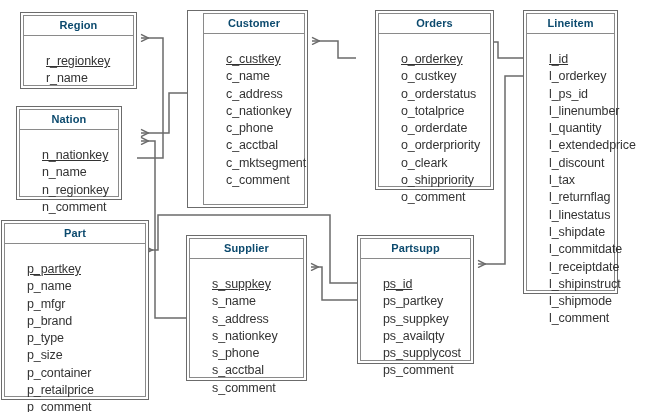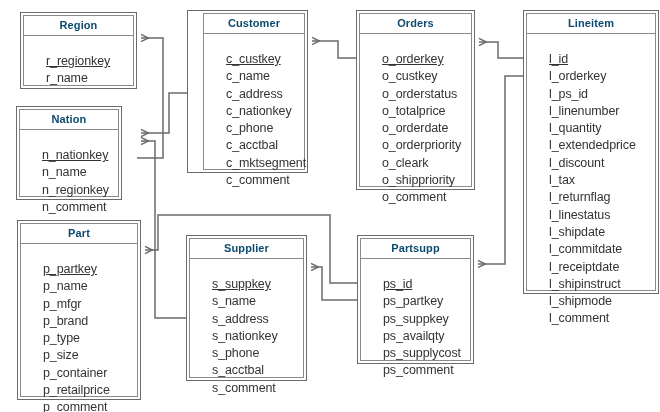--- a/index.html
+++ b/index.html
@@ -106,52 +106,52 @@
         <div class="entity-inner">
           <div class="entity-title">Nation</div>
           <ul class="attr-list">
             <li class="attr pk">n_nationkey</li>
             <li class="attr">n_name</li>
             <li class="attr">n_regionkey</li>
             <li class="attr">n_comment</li>
           </ul>
         </div>
       </div>
-      <div class="entity" style="left: 187px; top: 10px; width: 121px; height: 163px; padding-left: 15px;">
+      <div class="entity" style="left: 187px; top: 10px; width: 121px; height: 198px; padding-left: 15px;">
         <div class="entity-inner">
           <div class="entity-title">Customer</div>
           <ul class="attr-list">
             <li class="attr pk">c_custkey</li>
             <li class="attr">c_name</li>
             <li class="attr">c_address</li>
             <li class="attr">c_nationkey</li>
             <li class="attr">c_phone</li>
             <li class="attr">c_acctbal</li>
             <li class="attr">c_mktsegment</li>
             <li class="attr">c_comment</li>
           </ul>
         </div>
       </div>
-      <div class="entity" style="left: 356px; top: 10px; width: 119px; height: 180px;">
+      <div class="entity" style="left: 375px; top: 10px; width: 119px; height: 180px;">
         <div class="entity-inner">
           <div class="entity-title">Orders</div>
           <ul class="attr-list">
             <li class="attr pk">o_orderkey</li>
             <li class="attr">o_custkey</li>
             <li class="attr">o_orderstatus</li>
             <li class="attr">o_totalprice</li>
             <li class="attr">o_orderdate</li>
             <li class="attr">o_orderpriority</li>
             <li class="attr">o_cleark</li>
             <li class="attr">o_shippriority</li>
             <li class="attr">o_comment</li>
           </ul>
         </div>
       </div>
-      <div class="entity" style="left: 523px; top: 10px; width: 136px; height: 284px;">
+      <div class="entity" style="left: 523px; top: 10px; width: 95px; height: 284px;">
         <div class="entity-inner">
           <div class="entity-title">Lineitem</div>
           <ul class="attr-list">
             <li class="attr pk">l_id</li>
             <li class="attr">l_orderkey</li>
             <li class="attr">l_ps_id</li>
             <li class="attr">l_linenumber</li>
             <li class="attr">l_quantity</li>
             <li class="attr">l_extendedprice</li>
             <li class="attr">l_discount</li>
@@ -160,21 +160,21 @@
             <li class="attr">l_linestatus</li>
             <li class="attr">l_shipdate</li>
             <li class="attr">l_commitdate</li>
             <li class="attr">l_receiptdate</li>
             <li class="attr">l_shipinstruct</li>
             <li class="attr">l_shipmode</li>
             <li class="attr">l_comment</li>
           </ul>
         </div>
       </div>
-      <div class="entity" style="left: 17px; top: 220px; width: 124px; height: 180px;">
+      <div class="entity" style="left: 1px; top: 220px; width: 148px; height: 180px;">
         <div class="entity-inner">
           <div class="entity-title">Part</div>
           <ul class="attr-list">
             <li class="attr pk">p_partkey</li>
             <li class="attr">p_name</li>
             <li class="attr">p_mfgr</li>
             <li class="attr">p_brand</li>
             <li class="attr">p_type</li>
             <li class="attr">p_size</li>
             <li class="attr">p_container</li>

